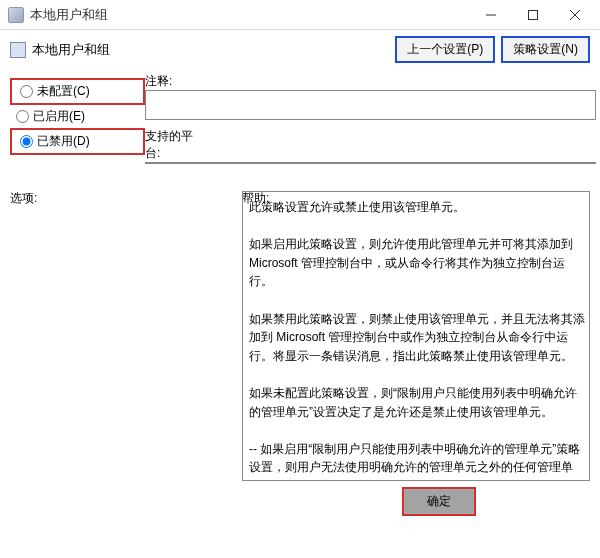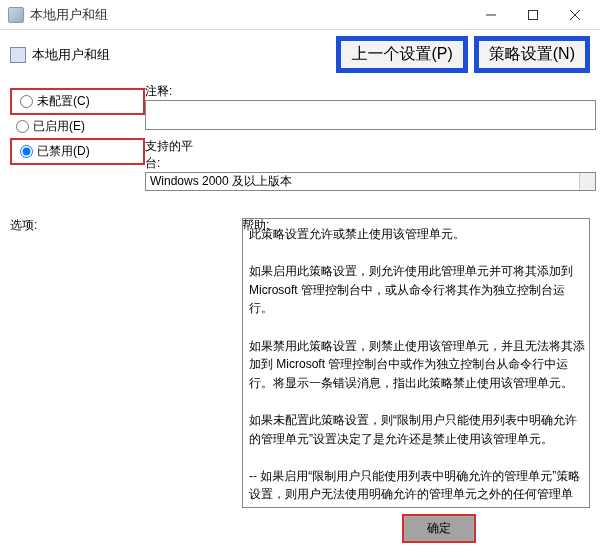--- a/index.html
+++ b/index.html
@@ -40,25 +40,25 @@
 }
 .header-row .hicon {
   width: 16px; height: 16px;
   border: 1px solid #7a8aaa;
   background: #d8e2f0;
   margin-right: 6px;
 }
 .header-row .htitle { font-size: 13px; }
 .header-row .hspacer { flex: 1; }
 .nav-btn {
-  border: 5px solid #1d4ed8;
+  border: 2px solid #1d4ed8;
   background: #f3f3f3;
   padding: 3px 10px;
   margin-left: 6px;
-  font-size: 16px;
+  font-size: 12px;
   font-family: inherit;
 }
 .content {
   display: flex;
   padding: 4px 4px 0 10px;
 }
 .left-col {
   width: 135px;
   padding-top: 6px;
 }
@@ -205,21 +205,20 @@
   </div>
 
   <div class="right-col">
     <div class="field-row">
       <div class="field-label">注释:</div>
       <textarea class="comment-box" style=""></textarea>
     </div>
     <div class="field-row">
       <div class="field-label">支持的平台:</div>
       <div class="platform-box">
-        <span>Windows 2000 及以上版本</span>
         <div class="scroll-stub"></div>
       </div>
     </div>
   </div>
 </div>
 
 <div class="lower">
   <div class="lower-labels">
     <div class="ll1">选项:</div>
     <div>帮助:</div>

